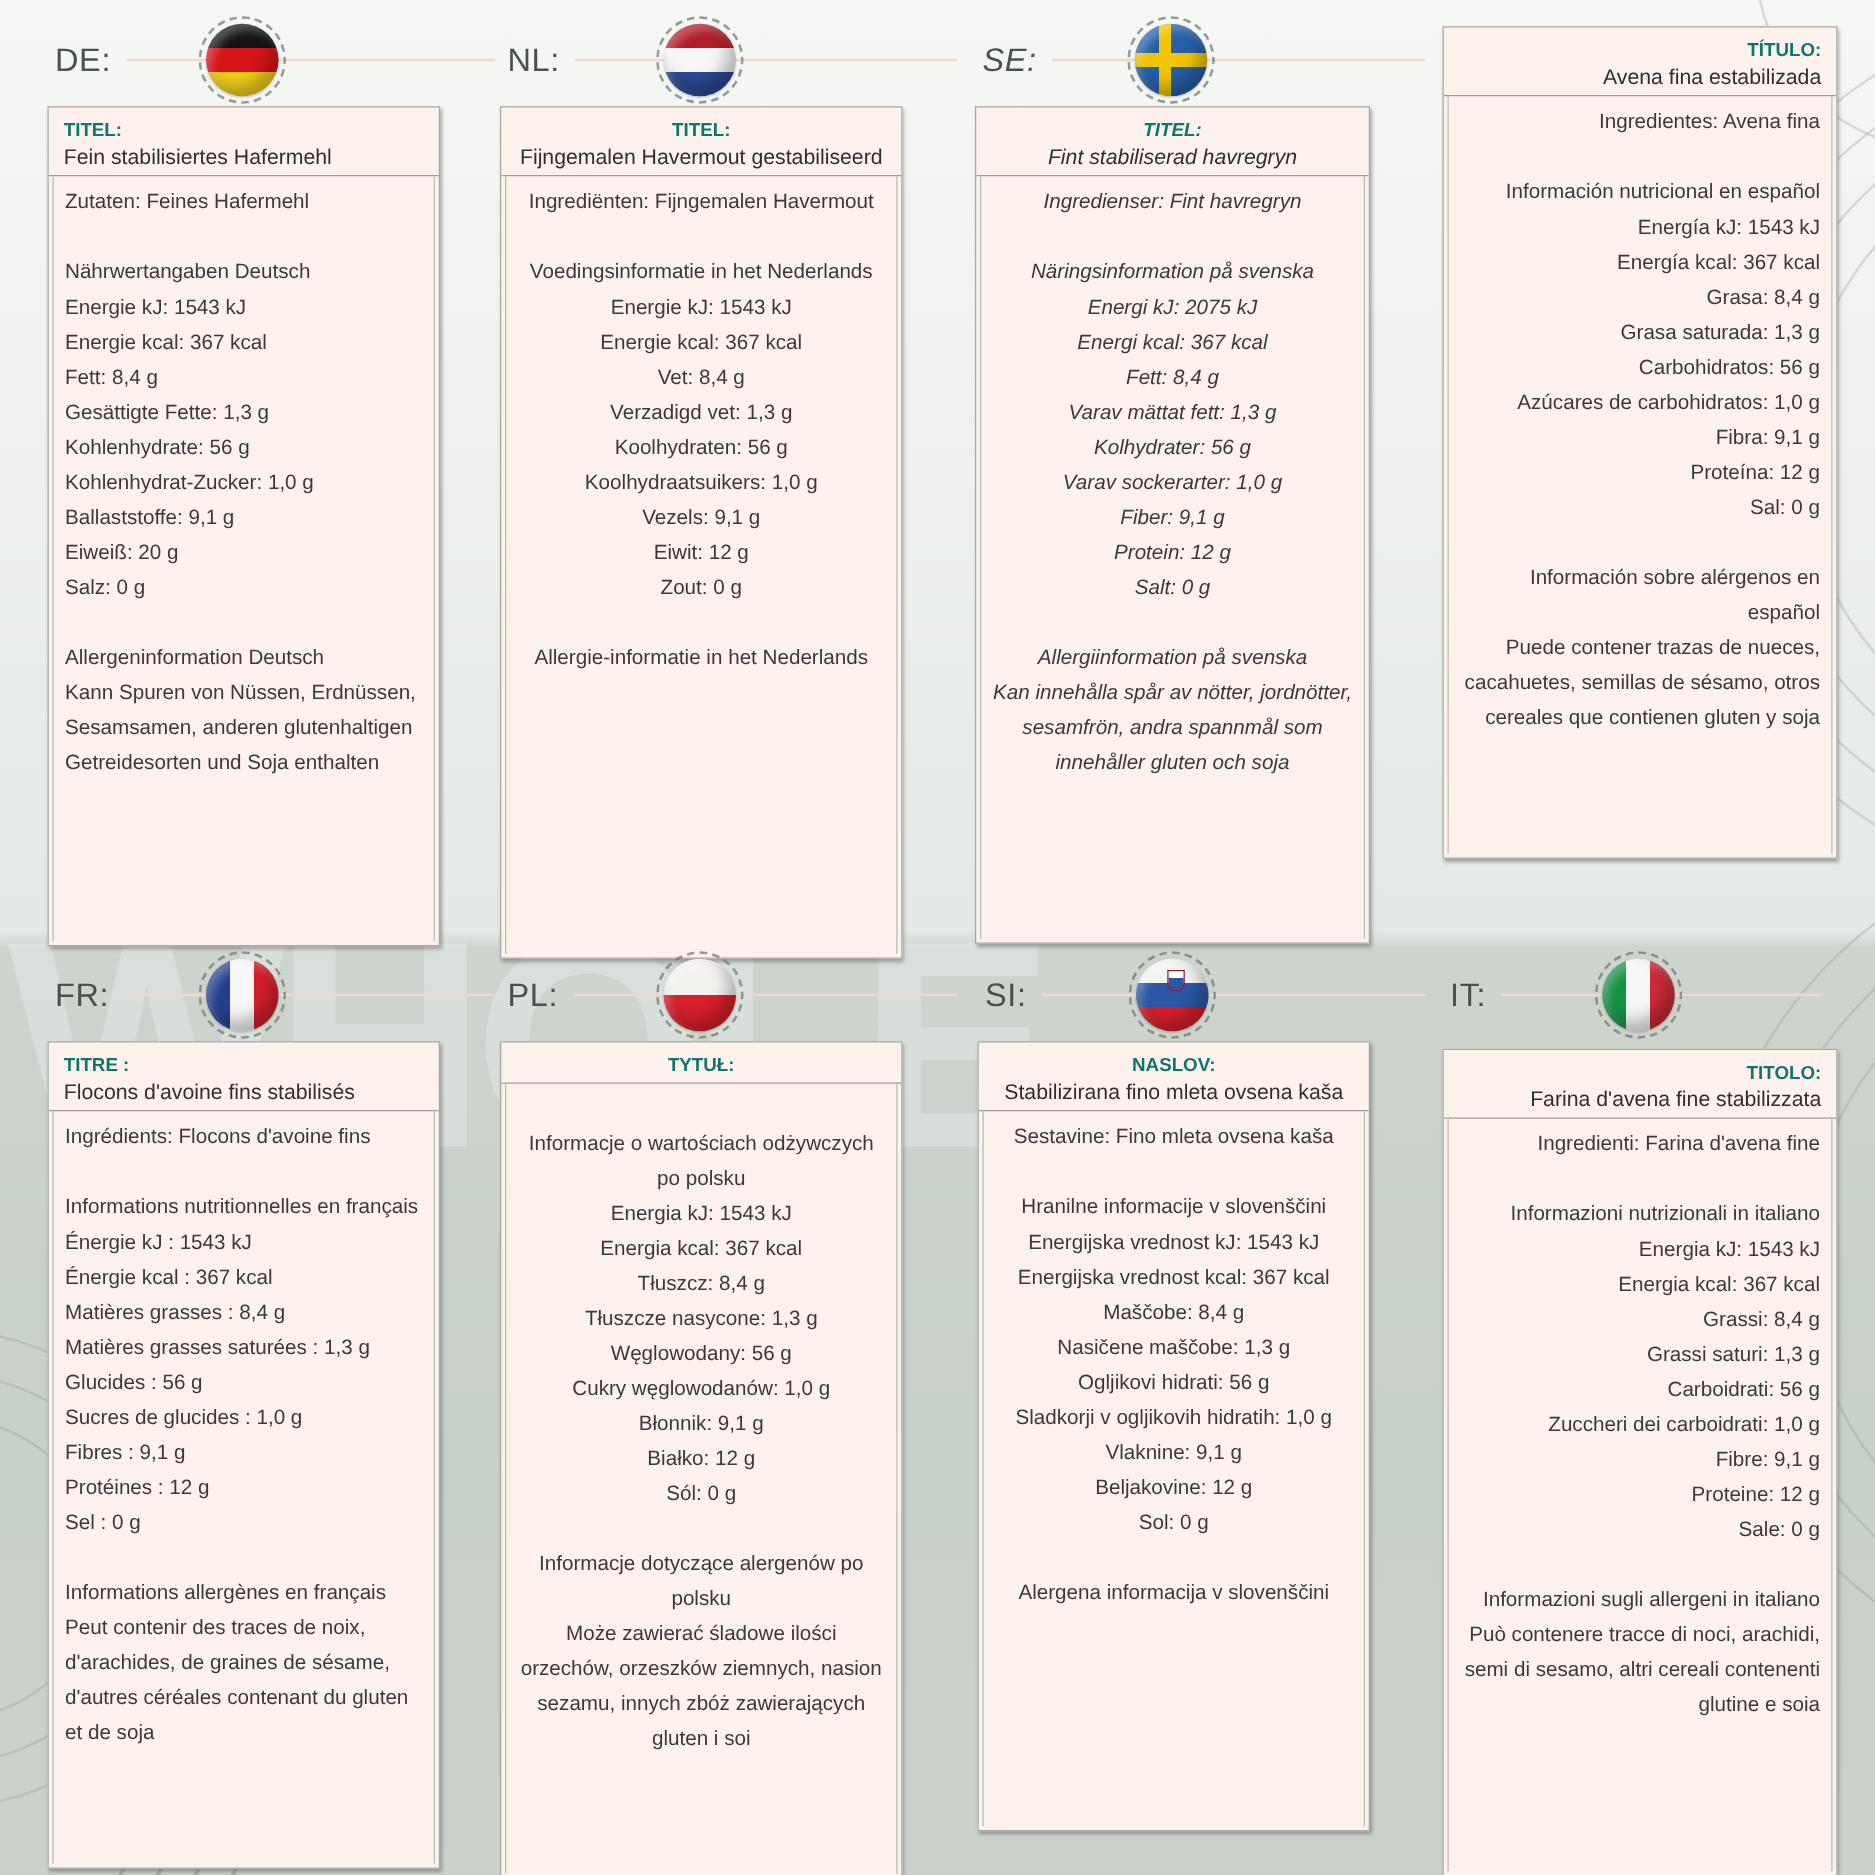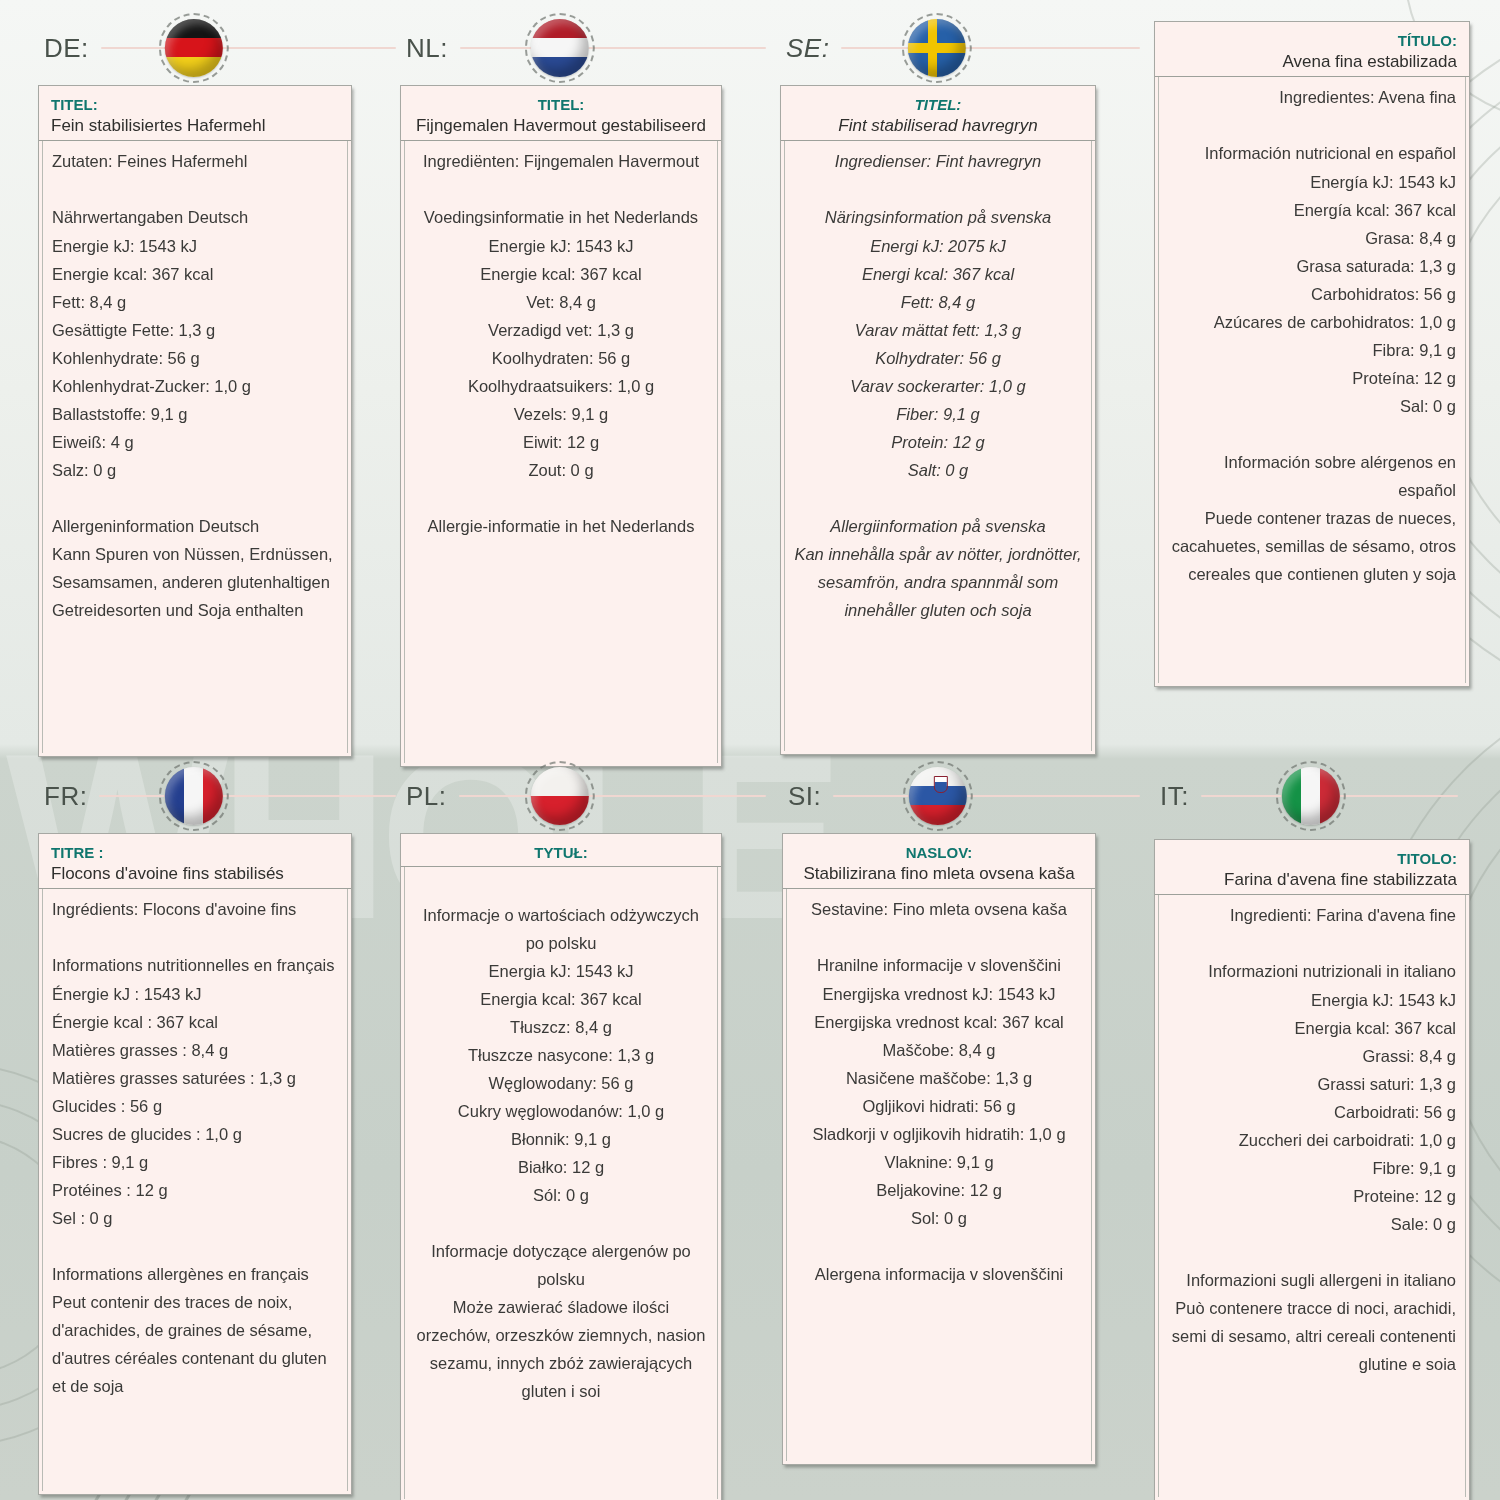--- a/index.html
+++ b/index.html
@@ -94,21 +94,21 @@
         <div class="gap"></div>
         <div>Nährwertangaben Deutsch</div>
         <div>
             <div>Energie kJ: 1543 kJ</div>
             <div>Energie kcal: 367 kcal</div>
             <div>Fett: 8,4 g</div>
             <div>Gesättigte Fette: 1,3 g</div>
             <div>Kohlenhydrate: 56 g</div>
             <div>Kohlenhydrat-Zucker: 1,0 g</div>
             <div>Ballaststoffe: 9,1 g</div>
-            <div>Eiweiß: 4 g</div>
+            <div>Eiweiß: 20 g</div>
             <div>Salz: 0 g</div>
           </div>
         <div class="gap"></div>
         <div>Allergeninformation Deutsch</div>
         <div>Kann Spuren von Nüssen, Erdnüssen, Sesamsamen, anderen glutenhaltigen Getreidesorten und Soja enthalten</div>
       </div>
     </div>
   </div>
 
   <div class="panel" style="left:400px;top:16px;width:322px;">

